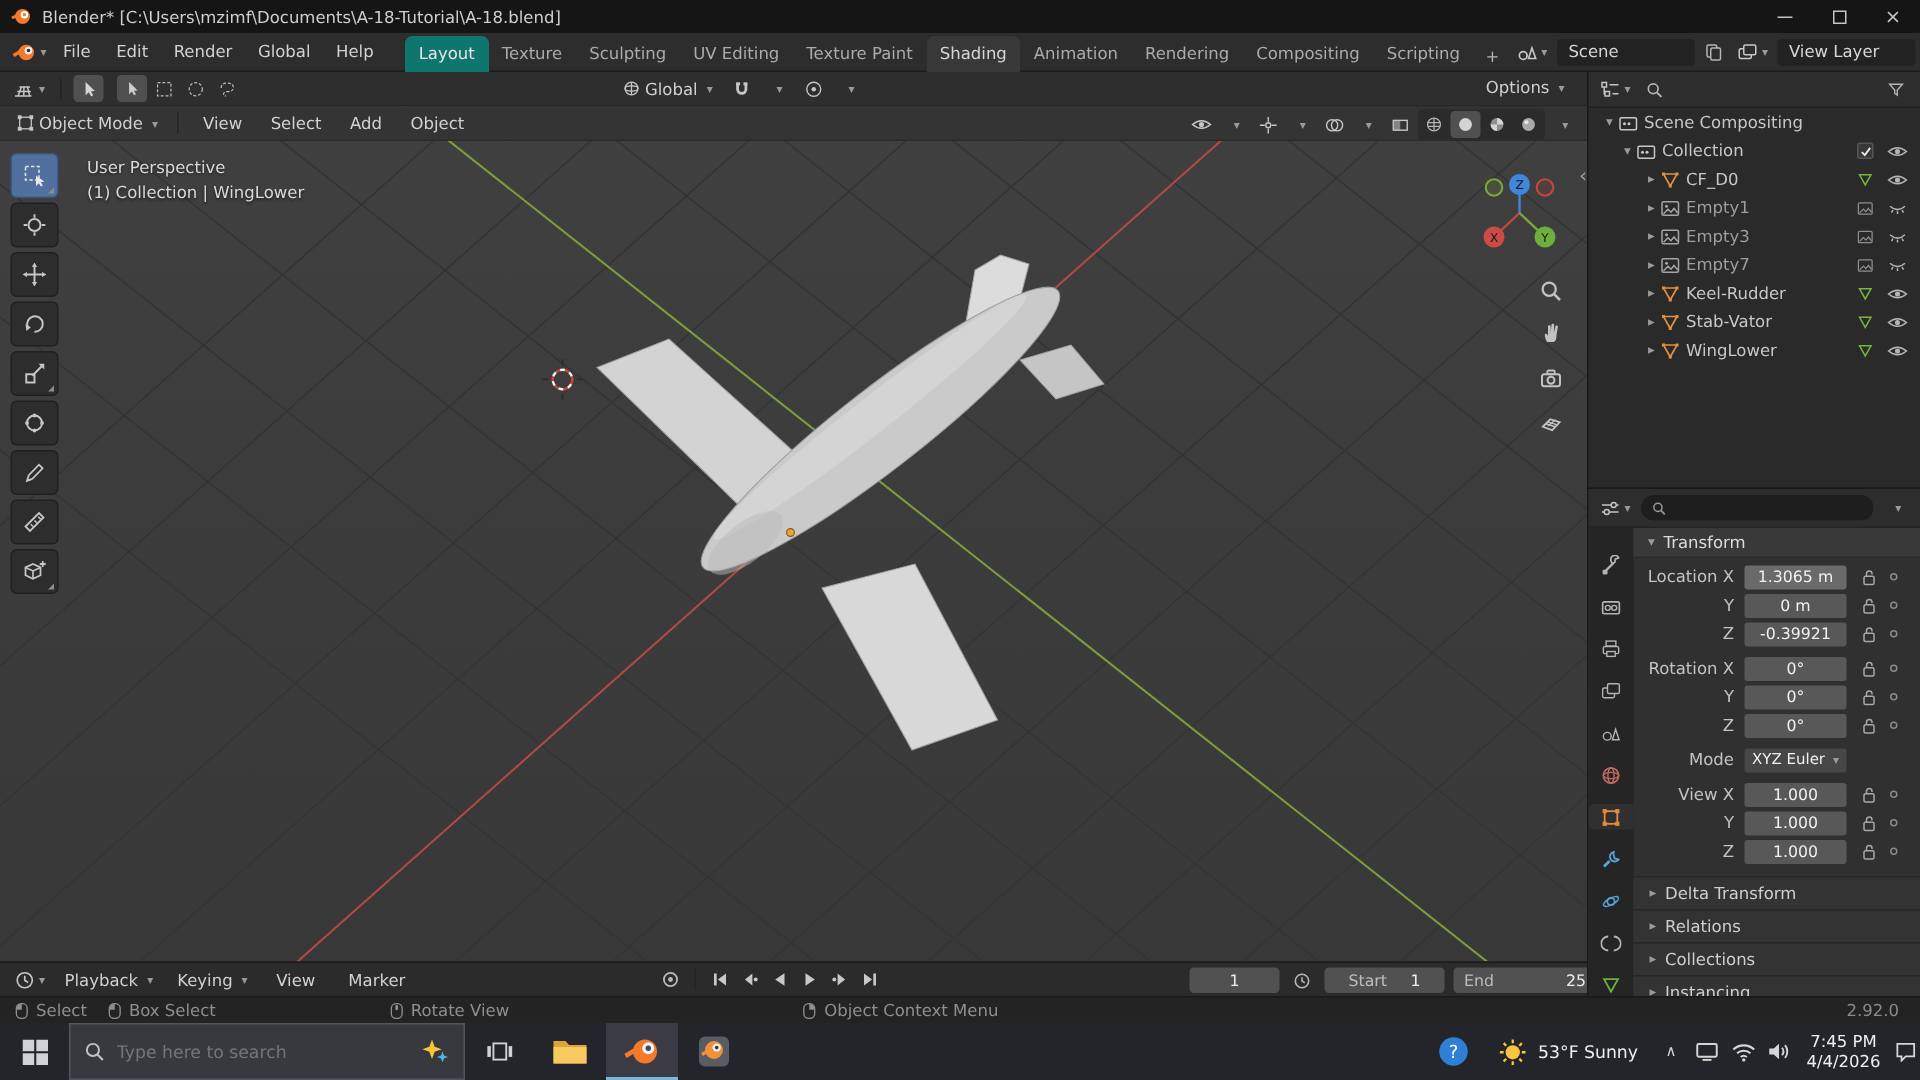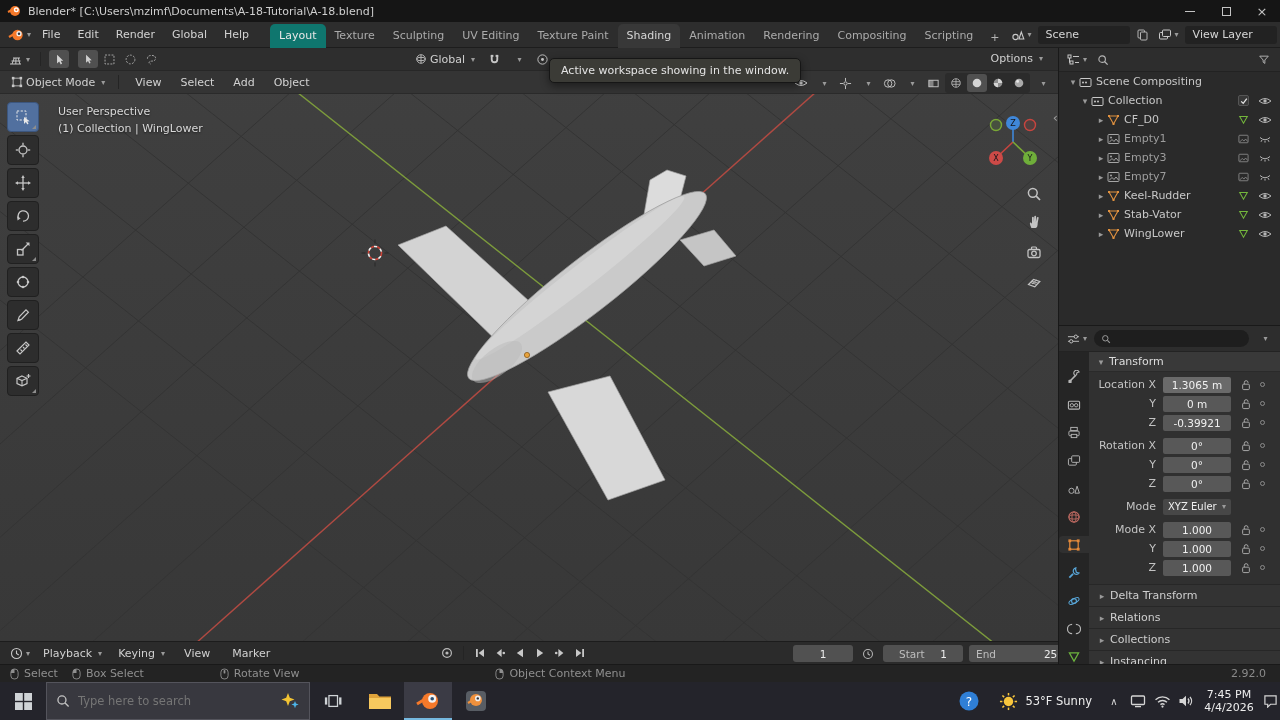--- a/index.html
+++ b/index.html
@@ -404,21 +404,20 @@
                 <circle cx="5.4" cy="5.2" r="1.6" fill="#e8e8e8"></circle>
               </svg>
             </div>
         </div>
         <div class="ibtn">
             <span class="caret">▾</span>
           </div>
       </div>
     </div>
 
-    <div class="tooltip"><span>Active workspace showing in the window.</span></div>
 
     <div class="vp-overlay">
       <div>User Perspective</div>
       <div>(1) Collection | WingLower</div>
     </div>
 
     <div class="tools">
       <div class="tool active sub">
           <svg width="16" height="16" viewBox="0 0 16 16">
             <rect x="2" y="2" width="9" height="9" fill="none" stroke="#e8e8e8" stroke-dasharray="2.2 1.5"></rect>
@@ -990,21 +989,21 @@
         <div class="gapline"></div>
         <div class="prow">
           <span class="plabel">Mode</span>
           <div class="pfield drop">
             <span>XYZ Euler</span>
             <span class="caret">▾</span>
           </div>
         </div>
         <div class="gapline"></div>
         <div class="prow">
-          <span class="plabel">Mode X</span>
+          <span class="plabel">View X</span>
           <div class="pfield">
               <span>1.000</span>
             </div>
           <span class="plock">
               <svg width="10" height="12" viewBox="0 0 12 14">
                 <rect x="2" y="6" width="8" height="6.5" rx="1.2" fill="none" stroke="#a8a8a8" stroke-width="1.2"></rect>
                 <path d="M4 6 V4 a2.2 2.2 0 0 1 4.4 0 V4.6" fill="none" stroke="#a8a8a8" stroke-width="1.2"></path>
               </svg>
             </span>
           <span class="pdot"></span>
@@ -1064,21 +1063,21 @@
         </svg>
       <span>Select</span>
     </div>
     <div class="hint" style="margin-left:14px">
       <svg width="9" height="12" viewBox="0 0 10 13">
           <rect x="1" y="1" width="8" height="11" rx="3.5" fill="none" stroke="#8f8f8f"></rect>
           <path d="M5 1 a4 4 0 0 0 -4 4 v.5 h4 z" fill="#8f8f8f"></path>
         </svg>
       <span>Box Select</span>
     </div>
-    <div class="hint" style="margin-left:76px">
+    <div class="hint" style="margin-left:116px">
       <svg width="9" height="12" viewBox="0 0 10 13">
           <rect x="1" y="1" width="8" height="11" rx="3.5" fill="none" stroke="#8f8f8f"></rect>
           <rect x="4" y="2" width="2" height="4" rx="1" fill="#8f8f8f"></rect>
         </svg>
       <span>Rotate View</span>
     </div>
     <div class="hint" style="margin-left:196px">
       <svg width="9" height="12" viewBox="0 0 10 13">
           <rect x="1" y="1" width="8" height="11" rx="3.5" fill="none" stroke="#8f8f8f"></rect>
           <path d="M5 1 a4 4 0 0 1 4 4 v.5 h-4 z" fill="#8f8f8f"></path>

